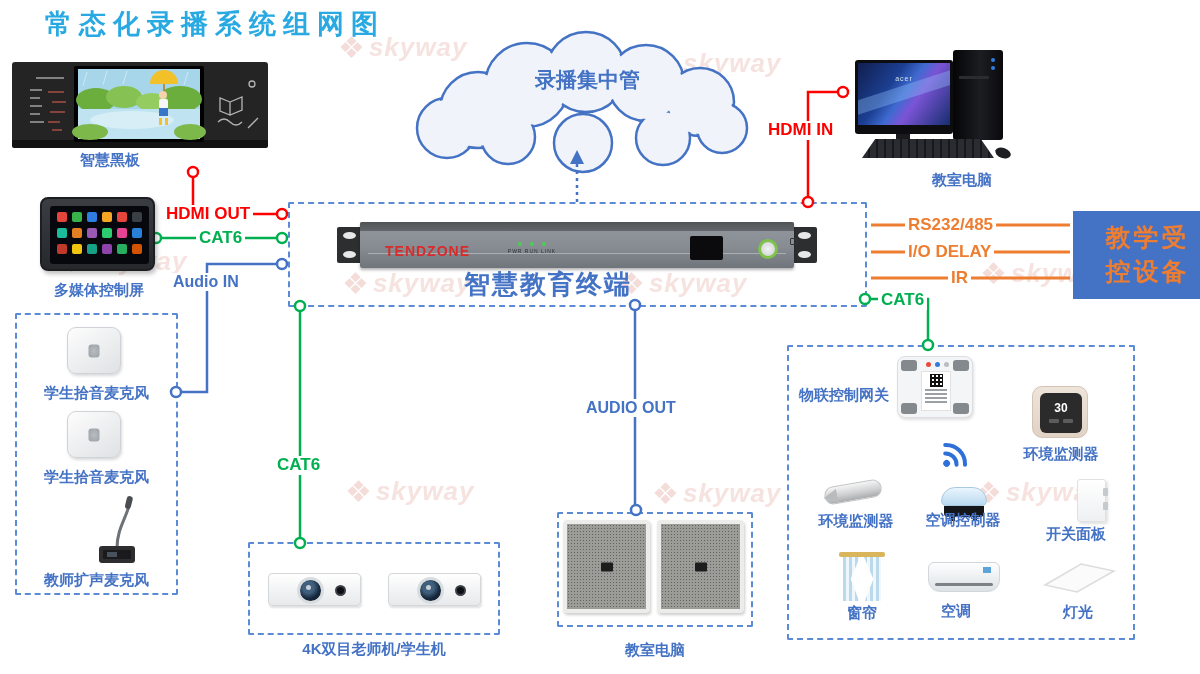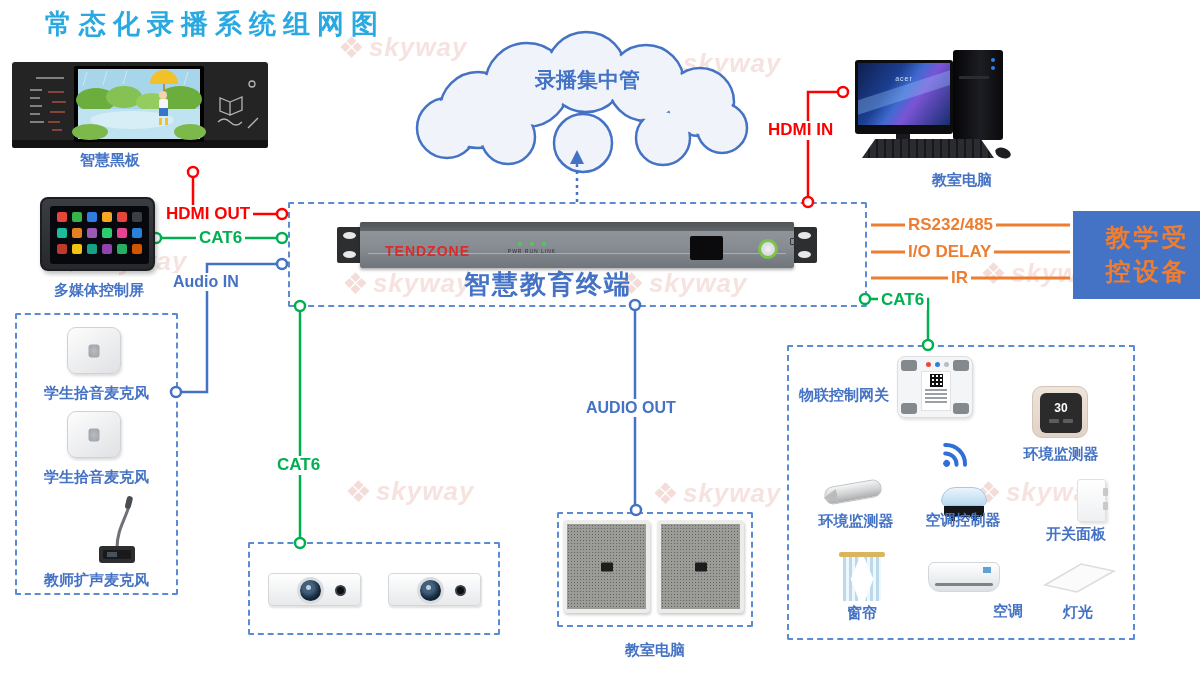--- a/index.html
+++ b/index.html
@@ -375,20 +375,21 @@
   <div class="dev-label" style="left:15px;top:572px;width:163px">教师扩声麦克风</div>
 
   <div class="cam" style="left:268px;top:573px">
     <span class="big"></span>
       <span class="small"></span>
   </div>
   <div class="cam" style="left:388px;top:573px">
     <span class="big"></span>
       <span class="small"></span>
   </div>
+  <div class="dev-label" style="left:248px;top:641px;width:252px">4K双目老师机/学生机</div>
 
   <div class="spk" style="left:563px;top:520px">
       <i></i>
     </div>
   <div class="spk" style="left:657px;top:520px">
       <i></i>
     </div>
   <div class="dev-label" style="left:557px;top:642px;width:196px">教室电脑</div>
 
   <div class="abs" id="gateway">
@@ -451,21 +452,21 @@
     <div class="rod"></div>
     <div class="panel pl"></div>
     <div class="panel pr"></div>
   </div>
   <div class="dev-label" style="left:836px;top:605px;width:52px">窗帘</div>
 
   <div class="abs" id="acunit">
     <div class="vent"></div>
     <div class="tag"></div>
   </div>
-  <div class="dev-label" style="left:972px;top:603px;width:72px">空调</div>
+  <div class="dev-label" style="left:920px;top:603px;width:72px">空调</div>
 
   <div class="dev-label" style="left:1043px;top:604px;width:70px">灯光</div>
 
   <div class="conn-label red" style="left:163px;top:205px">HDMI OUT</div>
   <div class="conn-label grn" style="left:196px;top:229px">CAT6</div>
   <div class="conn-label blu" style="left:170px;top:273px;font-size:16px">Audio IN</div>
   <div class="conn-label red" style="left:765px;top:121px">HDMI IN</div>
   <div class="conn-label org" style="left:905px;top:216px">RS232/485</div>
   <div class="conn-label org" style="left:905px;top:243px">I/O DELAY</div>
   <div class="conn-label org" style="left:948px;top:269px">IR</div>

